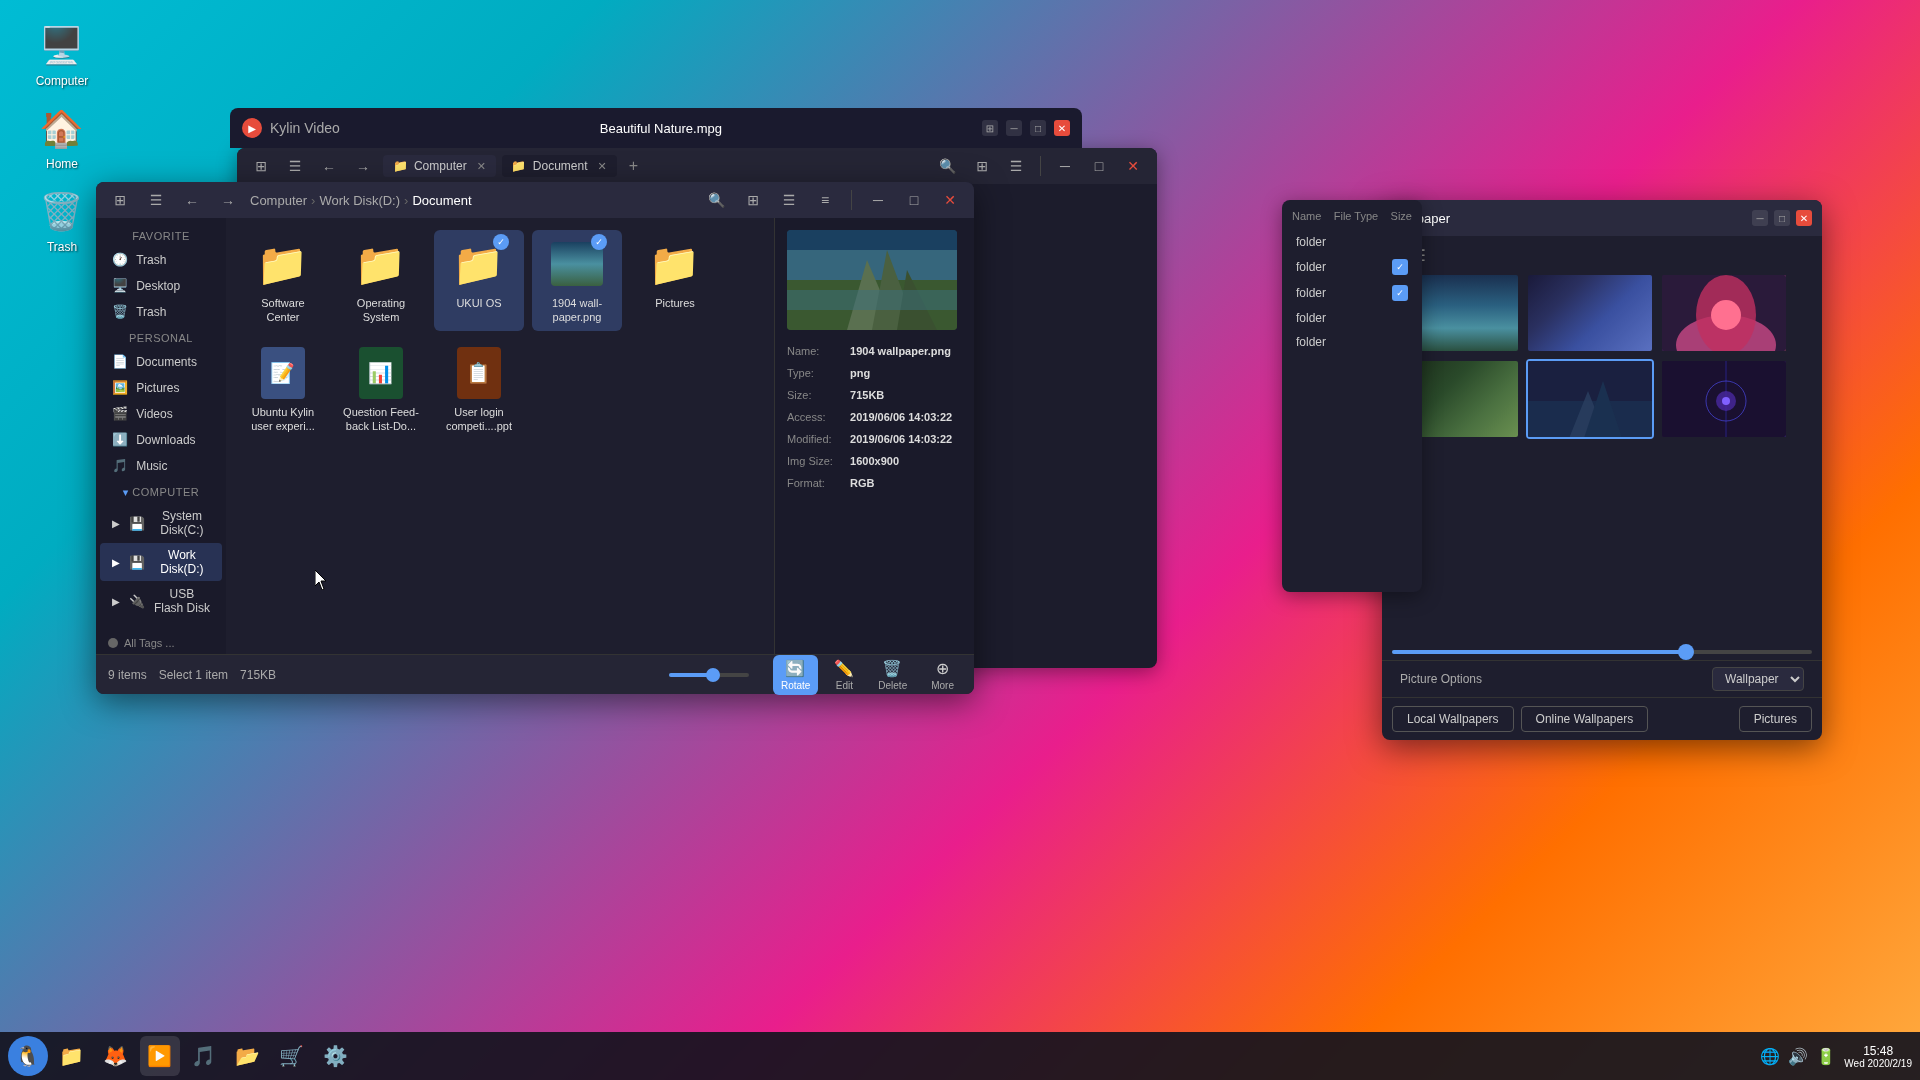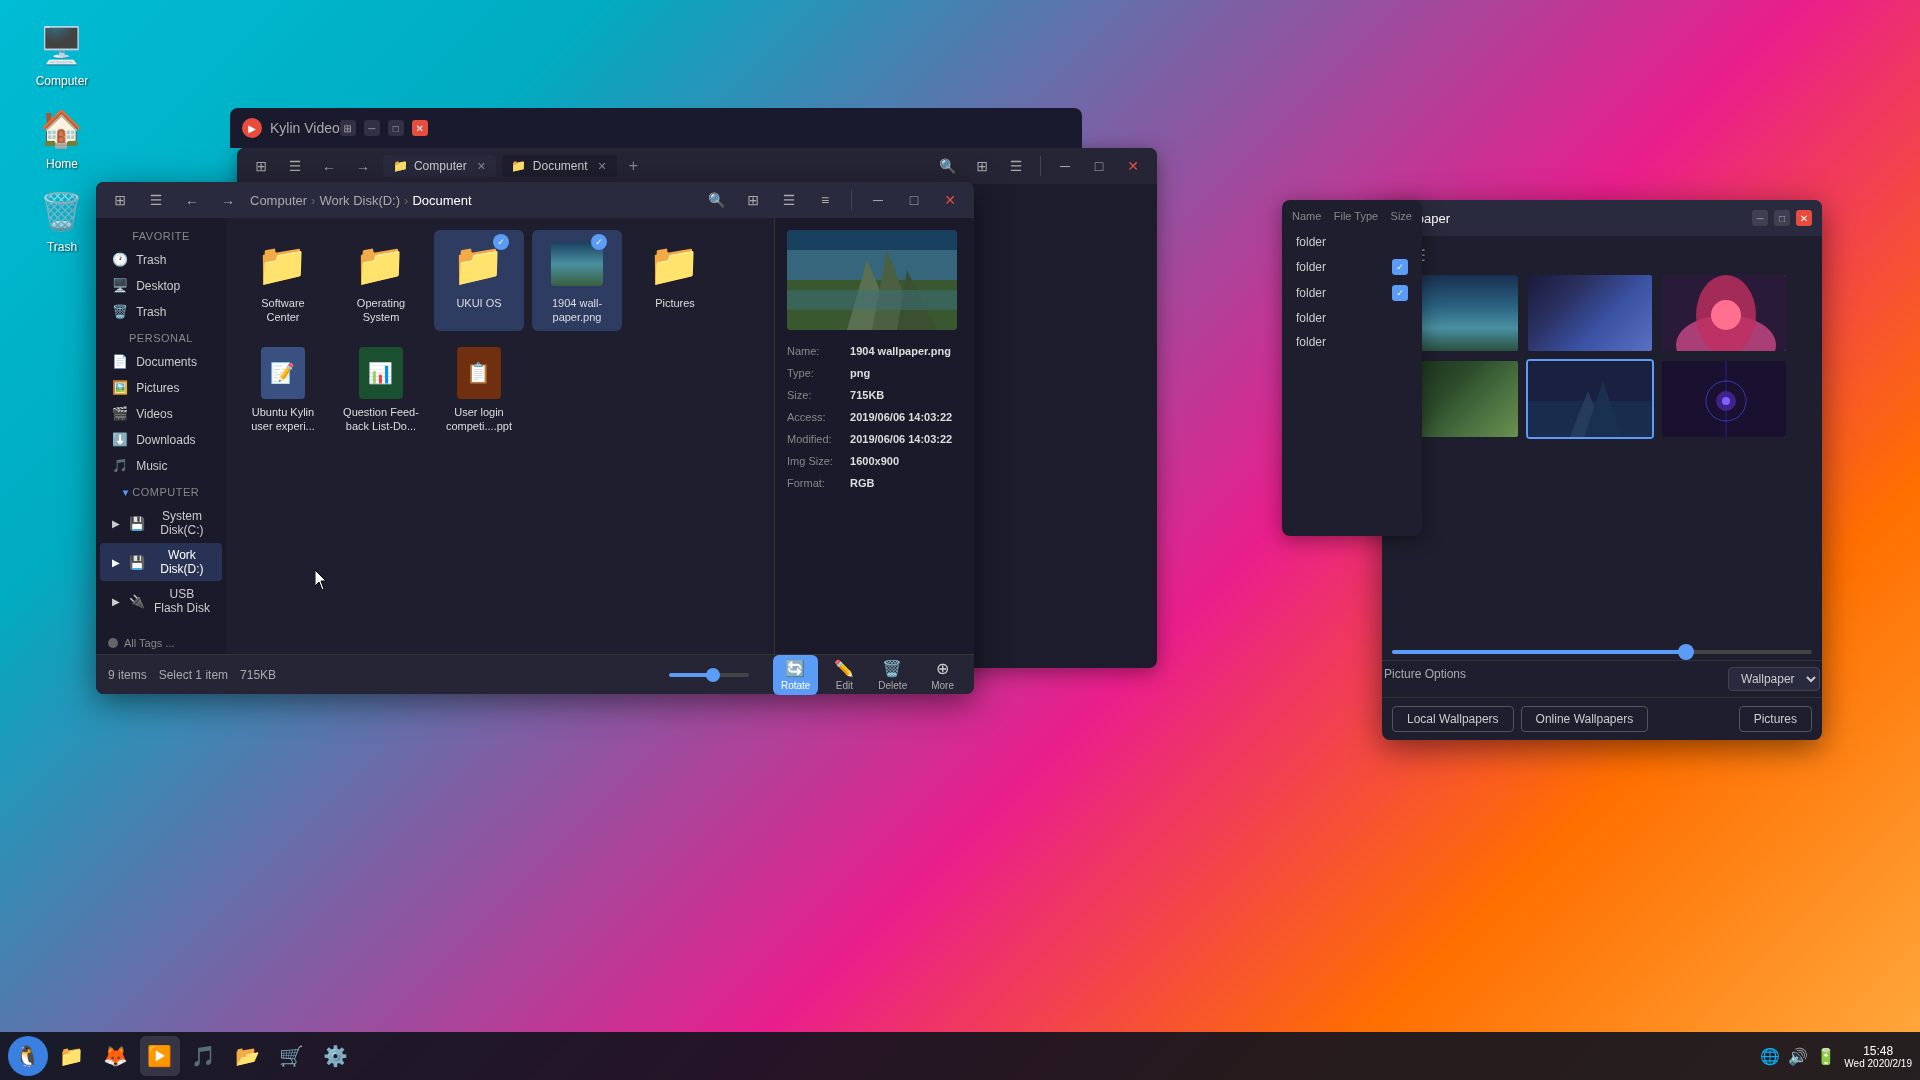--- a/index.html
+++ b/index.html
@@ -412,22 +412,23 @@
 
     .wallpaper-footer {
       padding: 8px 10px;
       display: flex;
       align-items: center;
       gap: 7px;
       border-top: 1px solid #333;
     }
     .wallpaper-options-row {
       display: flex;
+      align-items: center;
       justify-content: space-between;
-      padding: 6px 2px;
+      padding: 6px 18px;
       border-top: 1px solid #333;
     }
     .wallpaper-slider-row {
       display: flex;
       align-items: center;
       gap: 8px;
       padding: 0 10px 6px;
     }
     .ws-track {
       flex: 1;
@@ -500,21 +501,21 @@
     }
     .tab-item .tab-close { color: #888; font-size: 11px; margin-left: 4px; }
     .tab-add { color: #888; font-size: 16px; cursor: pointer; padding: 0 6px; }
 
     
     .props-window {
       position: absolute;
       top: 200px;
       right: 500px;
       width: 140px;
-      height: 336px;
+      height: 392px;
       background: #1e1e2e;
       border-radius: 8px;
       z-index: 56;
       box-shadow: 0 4px 20px rgba(0,0,0,0.4);
       padding: 10px;
     }
     .props-header {
       display: flex;
       align-items: center;
       justify-content: space-between;
@@ -588,20 +589,21 @@
   <span>Home</span>
 </div>
 <div class="desktop-icon" style="top:188px;left:22px;">
   <div class="icon-img" style="display:flex;align-items:center;justify-content:center;font-size:36px;">🗑️</div>
   <span>Trash</span>
 </div>
 
 <div class="video-window">
   <div class="video-logo">▶</div>
   <span style="color:#aaa;font-size:14px;">Kylin Video</span>
+  <div class="video-title">Beautiful Nature.mpg</div>
   <div class="video-controls">
     <div class="win-btn">⊞</div>
     <div class="win-btn">─</div>
     <div class="win-btn">□</div>
     <div class="win-btn close">✕</div>
   </div>
 </div>
 
 <div class="file-window2">
   <div class="file-window2-titlebar">

